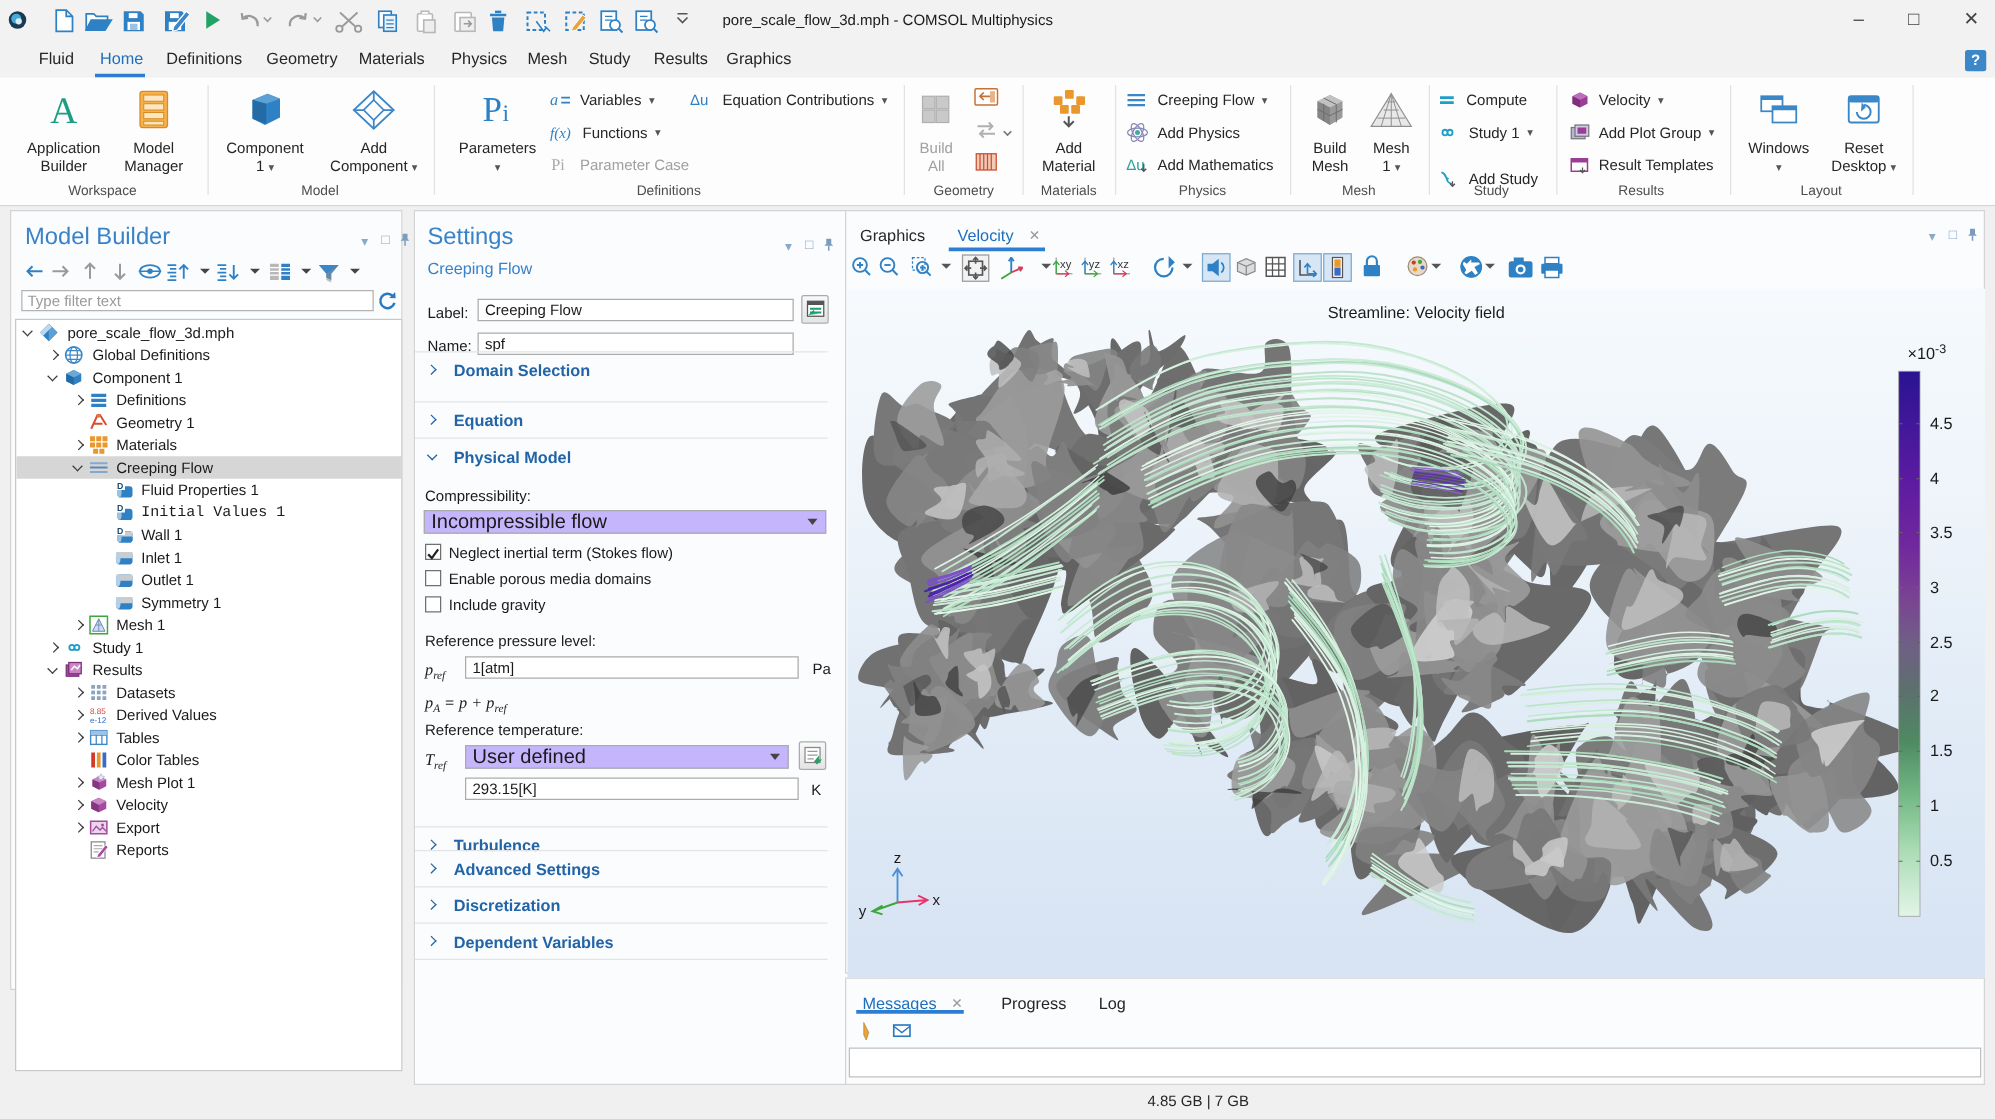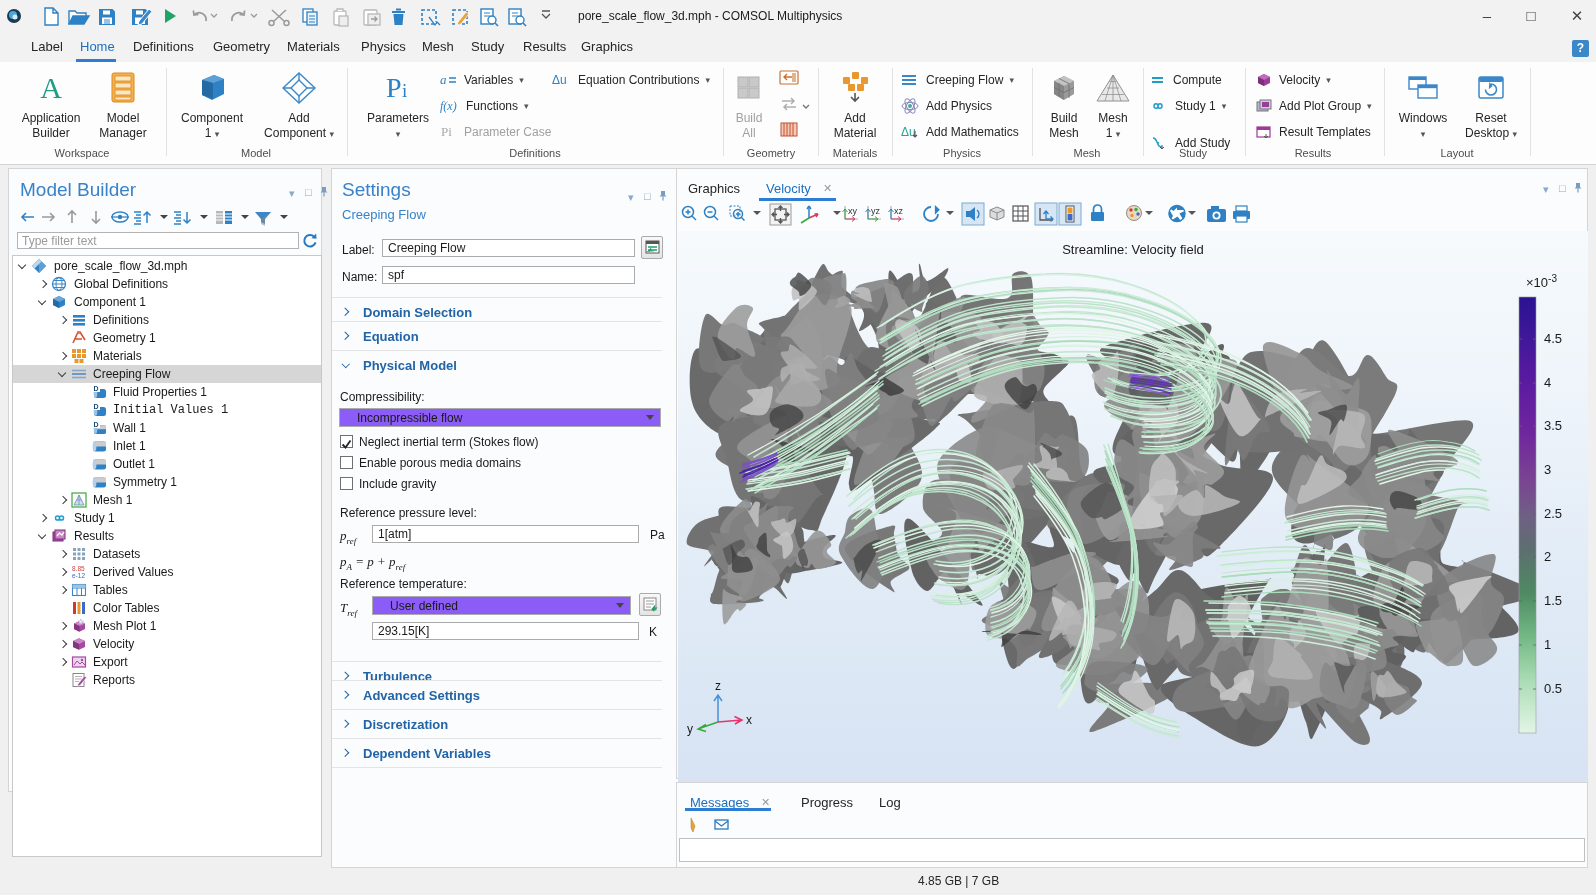--- a/index.html
+++ b/index.html
@@ -37,21 +37,21 @@
 .cv { position:absolute; width:6px; height:6px; border-right:1.5px solid #3c3c3c; border-bottom:1.5px solid #3c3c3c; }
 .cv.d { transform:rotate(45deg); top:5px; }
 .cv.r { transform:rotate(-45deg); top:6px; }
 .scv { position:absolute; width:5.5px; height:5.5px; border-right:1.6px solid #2264a5; border-bottom:1.6px solid #2264a5; }
 .scv.d { transform:rotate(45deg); top:10px; left:11px; }
 .scv.r { transform:rotate(-45deg); top:11px; left:10px; }
 .ticon { position:absolute; width:16px; height:16px; }
 
 .slabel { position:absolute; font-size:12px; color:#1a1a1a; z-index:3; }
 .sinput { position:absolute; background:#fff; border:1px solid #ababab; font-size:12px; color:#1a1a1a; padding-left:5px; display:flex; align-items:center; }
-.sdrop { position:absolute; background:#8b5cf6; border:1px solid #ababab; font-size:12px; color:#1a1a1a; padding-left:17px; display:flex; align-items:center; }
+.sdrop { position:absolute; background:#c4b5fd; border:1px solid #ababab; font-size:16px; color:#1a1a1a; padding-left:5px; display:flex; align-items:center; }
 .sdrop .arr { position:absolute; right:6px; top:6px; width:0; height:0; border-left:4px solid transparent; border-right:4px solid transparent; border-top:5px solid #444; }
 .sect { position:absolute; left:0; width:330px; height:29px; border-top:1px solid #e4e4e4; }
 .sect .sh { position:absolute; left:31px; top:7px; color:#2264a5; font-size:13px; font-weight:bold; }
 .cbox { position:absolute; width:13px; height:13px; border:1px solid #707070; background:#fff; }
 
 #gfxcanvas { position:absolute; left:1px; top:62px; width:910px; height:551px; background:linear-gradient(#f6fafd 0%, #eef4fa 30%, #e2ecf7 60%, #d7e3f3 100%); }
 .tab { position:absolute; top:12px; font-size:13px; color:#262626; }
 .tab.sel { color:#1d6fbd; }
 
 #msgbox { position:absolute; left:2px; top:55px; width:906px; height:24px; background:#fff; border:1px solid #c0c0c0; }
@@ -134,21 +134,21 @@
         <path d="M542 14 l4 4 l4 -4 M542 11 h8" fill="none" stroke="#555" stroke-width="1.3"></path>
       </g>
     </svg>
     <div id="wtitle">pore_scale_flow_3d.mph - COMSOL Multiphysics</div>
     <div class="winbtn" style="left:1464px;">–</div>
     <div class="winbtn" style="left:1508px;">□</div>
     <div class="winbtn" style="left:1554px;">✕</div>
   </div>
 
   <div class="abs" id="menubar">
-    <div class="mitem" style="left:31px;">Label</div>
+    <div class="mitem" style="left:31px;">Fluid</div>
     <div class="mitem sel" style="left:80px;">Home</div>
     <div class="mitem" style="left:133px;">Definitions</div>
     <div class="mitem" style="left:213px;">Geometry</div>
     <div class="mitem" style="left:287px;">Materials</div>
     <div class="mitem" style="left:361px;">Physics</div>
     <div class="mitem" style="left:422px;">Mesh</div>
     <div class="mitem" style="left:471px;">Study</div>
     <div class="mitem" style="left:523px;">Results</div>
     <div class="mitem" style="left:581px;">Graphics</div>
     <div id="homeline"></div>
@@ -661,21 +661,21 @@
       <div style="position:absolute;left:309px;top:67px;width:22px;height:23px;background:linear-gradient(#f8f8f8,#e4e4e4);border:1px solid #aaa;border-radius:2px;">
         <svg width="20" height="21" viewBox="0 0 20 21">
             <rect x="4" y="4" width="13" height="12" fill="#fff" stroke="#555"></rect>
             <rect x="4" y="4" width="13" height="3" fill="#555"></rect>
             <path d="M6 10 h9 M6 13 h9" stroke="#1d9e6e" stroke-width="1.6"></path>
             <path d="M5 15 l4 -4 v3 h3" fill="#1d9e6e" stroke="#1d9e6e" stroke-width="0.5"></path>
           </svg>
       </div>
       <div class="slabel" style="left:10px;top:101px;">Name:</div>
       <div class="sinput" style="left:50px;top:97px;width:253px;height:18px;">spf</div>
-      <div class="sect" style="top:128px;padding-left:42px;">
+      <div class="sect" style="top:112px;padding-left:42px;">
           <span class="scv r"></span>
           <span class="sh">Domain Selection</span>
         </div>
       <div class="sect" style="top:152px;">
           <span class="scv r"></span>
           <span class="sh">Equation</span>
         </div>
       <div class="sect" style="top:181px;">
           <span class="scv d"></span>
           <span class="sh">Physical Model</span>

